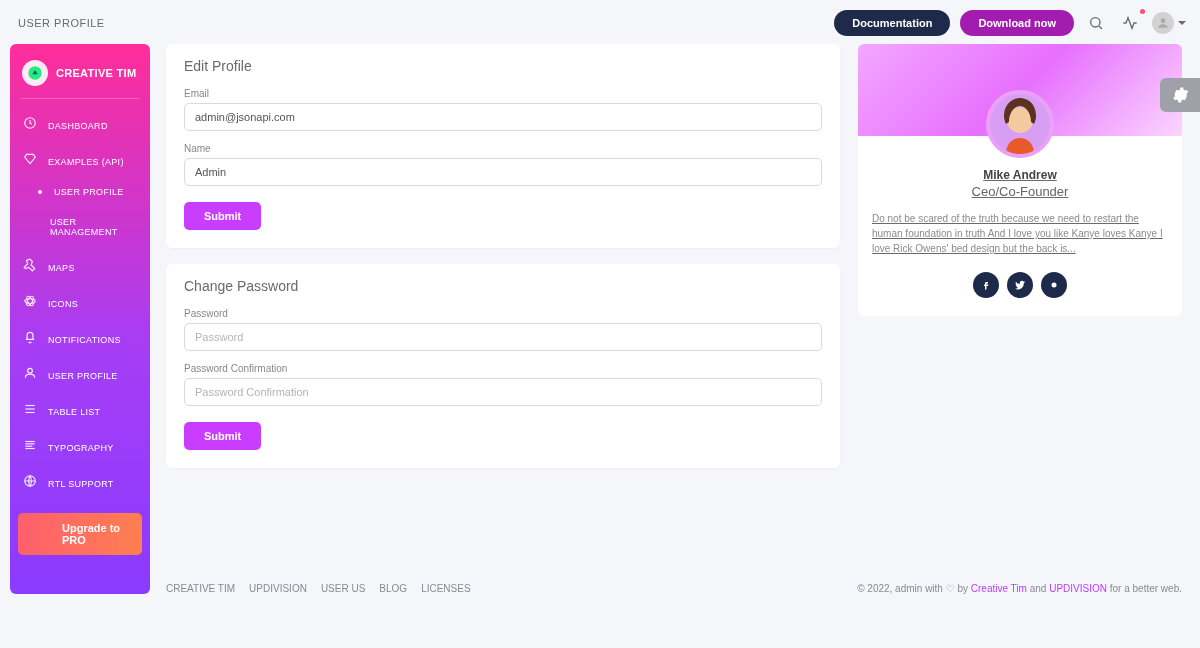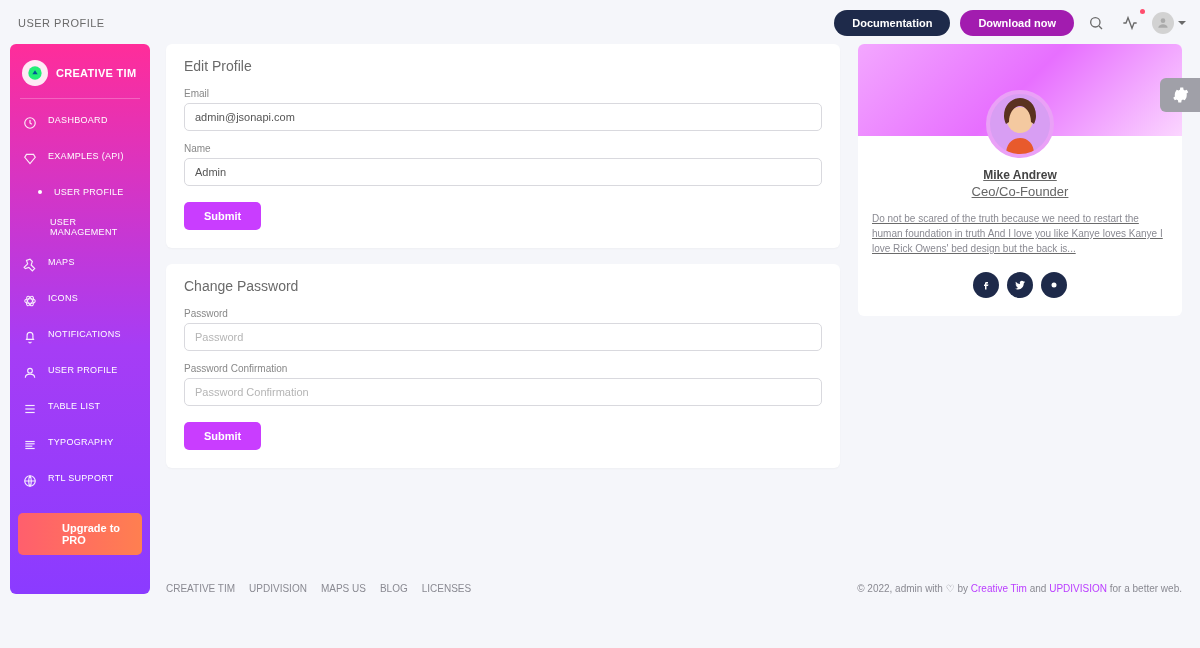--- a/index.html
+++ b/index.html
@@ -18,21 +18,21 @@
 .caret { width:0; height:0; border-left:4px solid transparent; border-right:4px solid transparent; border-top:4px solid #6a6a6a; }
 .activity { position:relative; }
 .activity::after { content:""; position:absolute; top:-2px; right:-3px; width:5px; height:5px; background:#ff4d6d; border-radius:50%; }
 
 .sidebar { position:absolute; top:44px; left:10px; width:140px; bottom:10px; border-radius:6px;
   background: linear-gradient(180deg, #ff2d9a 0%, #a63df5 55%, #8b3bff 100%); color:#fff; padding:10px 0 0 0; }
 .brand { display:flex; align-items:center; gap:8px; padding:6px 12px 10px 12px; }
 .brand-icon { width:26px; height:26px; border-radius:50%; background:rgba(255,255,255,0.9); display:flex; align-items:center; justify-content:center; }
 .brand-name { font-size:11px; font-weight:600; letter-spacing:0.3px; }
 .brand-sep { height:1px; background:rgba(255,255,255,0.25); margin:2px 10px 6px 10px; }
-.nav-item { display:flex; align-items:flex-start; gap:10px; padding:10px 12px; font-size:9px; letter-spacing:0.3px; cursor:pointer; }
+.nav-item { display:flex; align-items:flex-end; gap:10px; padding:10px 12px; font-size:9px; letter-spacing:0.3px; cursor:pointer; }
 .nav-icon { width:16px; height:16px; display:flex; align-items:center; justify-content:center; opacity:0.9; }
 .nav-sub { padding:10px 10px 10px 40px; font-size:9px; letter-spacing:0.3px; cursor:pointer; display:flex; align-items:center; gap:8px; }
 .nav-sub.active::before { content:""; width:4px; height:4px; border-radius:50%; background:#fff; display:inline-block; margin-left:-12px; margin-right:4px; }
 .upgrade { margin:14px 8px 0 8px; background: linear-gradient(90deg,#ff5f6d,#ff7f50); border-radius:5px; padding:9px 10px; display:flex; align-items:center; gap:20px; font-size:11px; font-weight:600; cursor:pointer; }
 
 .main { position:absolute; top:44px; left:166px; right:18px; bottom:0; }
 .card { background:#fff; border-radius:6px; padding:14px 18px 18px 18px; margin-bottom:16px; box-shadow: 0 1px 2px rgba(0,0,0,0.03); }
 .card-title { font-size:14px; color:#6a6a6a; margin-bottom:14px; }
 .field-label { font-size:10px; color:#888; margin-bottom:4px; display:block; }
 .input { width:100%; border:1px solid #d9d9de; border-radius:5px; padding:7px 10px; font-size:11px; color:#555; background:#fff; outline:none; }
@@ -277,21 +277,21 @@
           </div>
         </div>
       </div>
     </div>
   </div>
 
   <div class="footer">
     <div class="footer-links">
       <span>CREATIVE TIM</span>
       <span>UPDIVISION</span>
-      <span>MAPS US</span>
+      <span>USER US</span>
       <span>BLOG</span>
       <span>LICENSES</span>
     </div>
     <div class="footer-right">
       <span>© 2022, admin with ♡ by </span><span class="lnk">Creative Tim</span><span> and </span><span class="lnk">UPDIVISION</span><span> for a better web.</span>
     </div>
   </div>
 
 </div>
 

